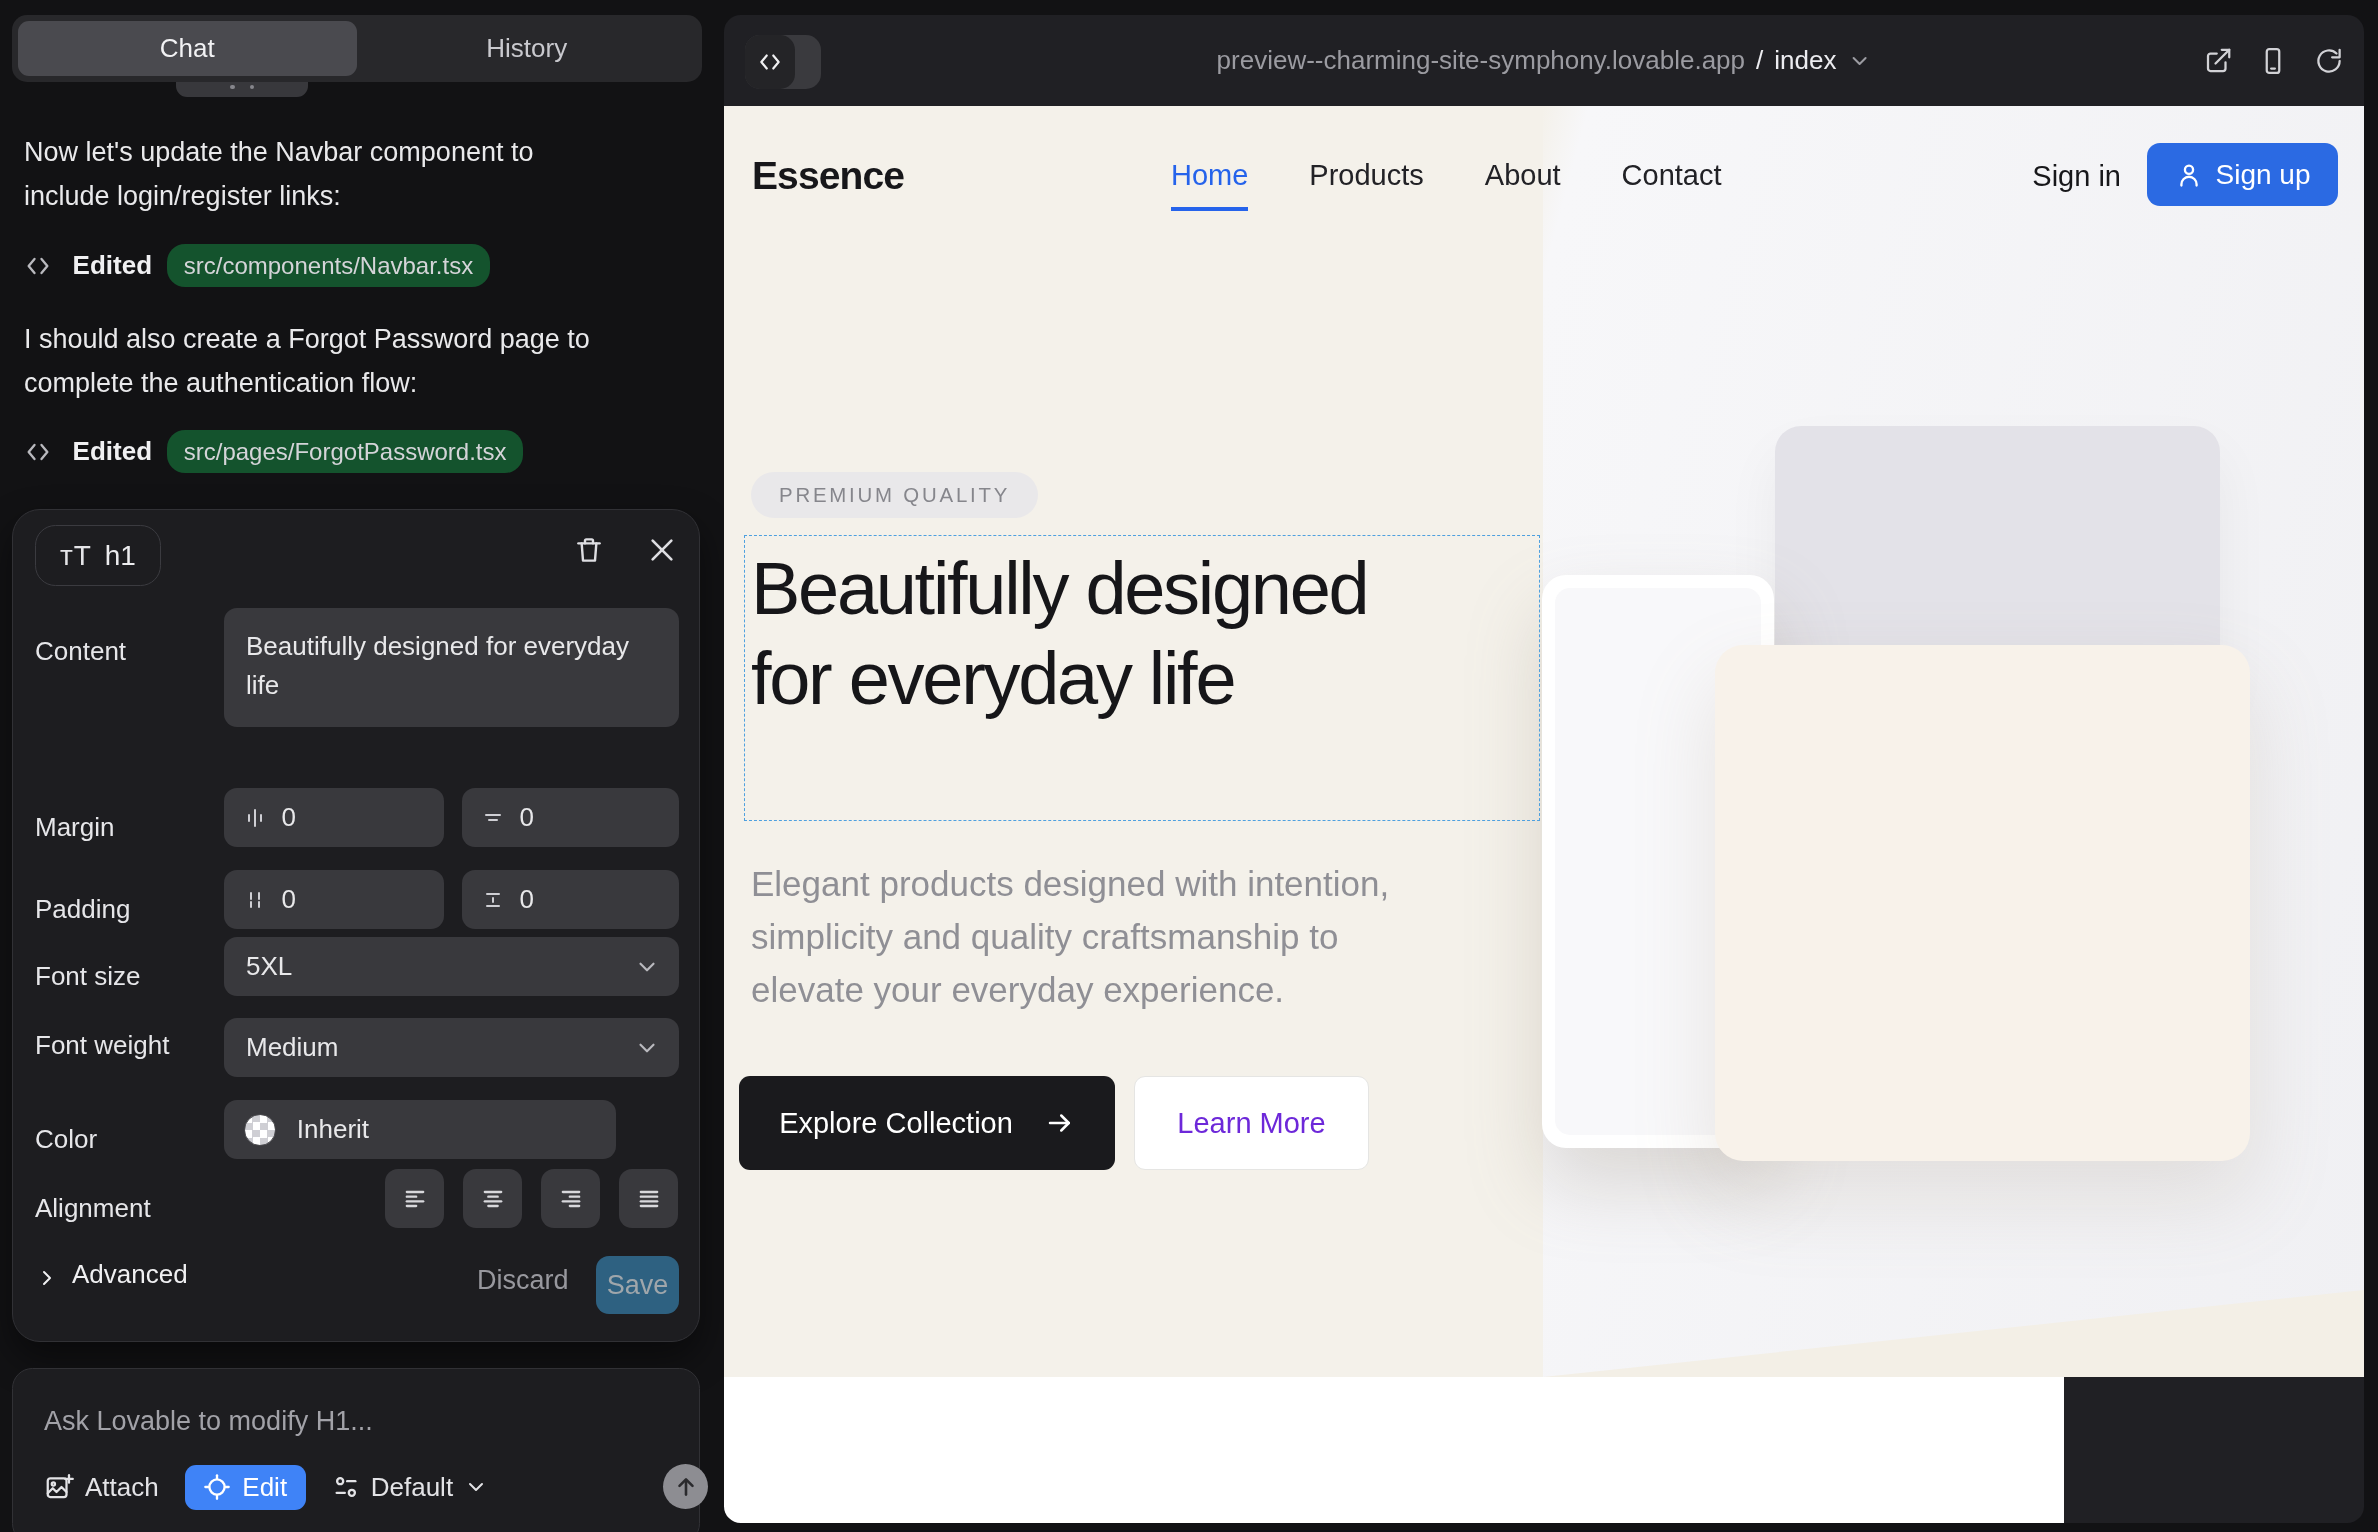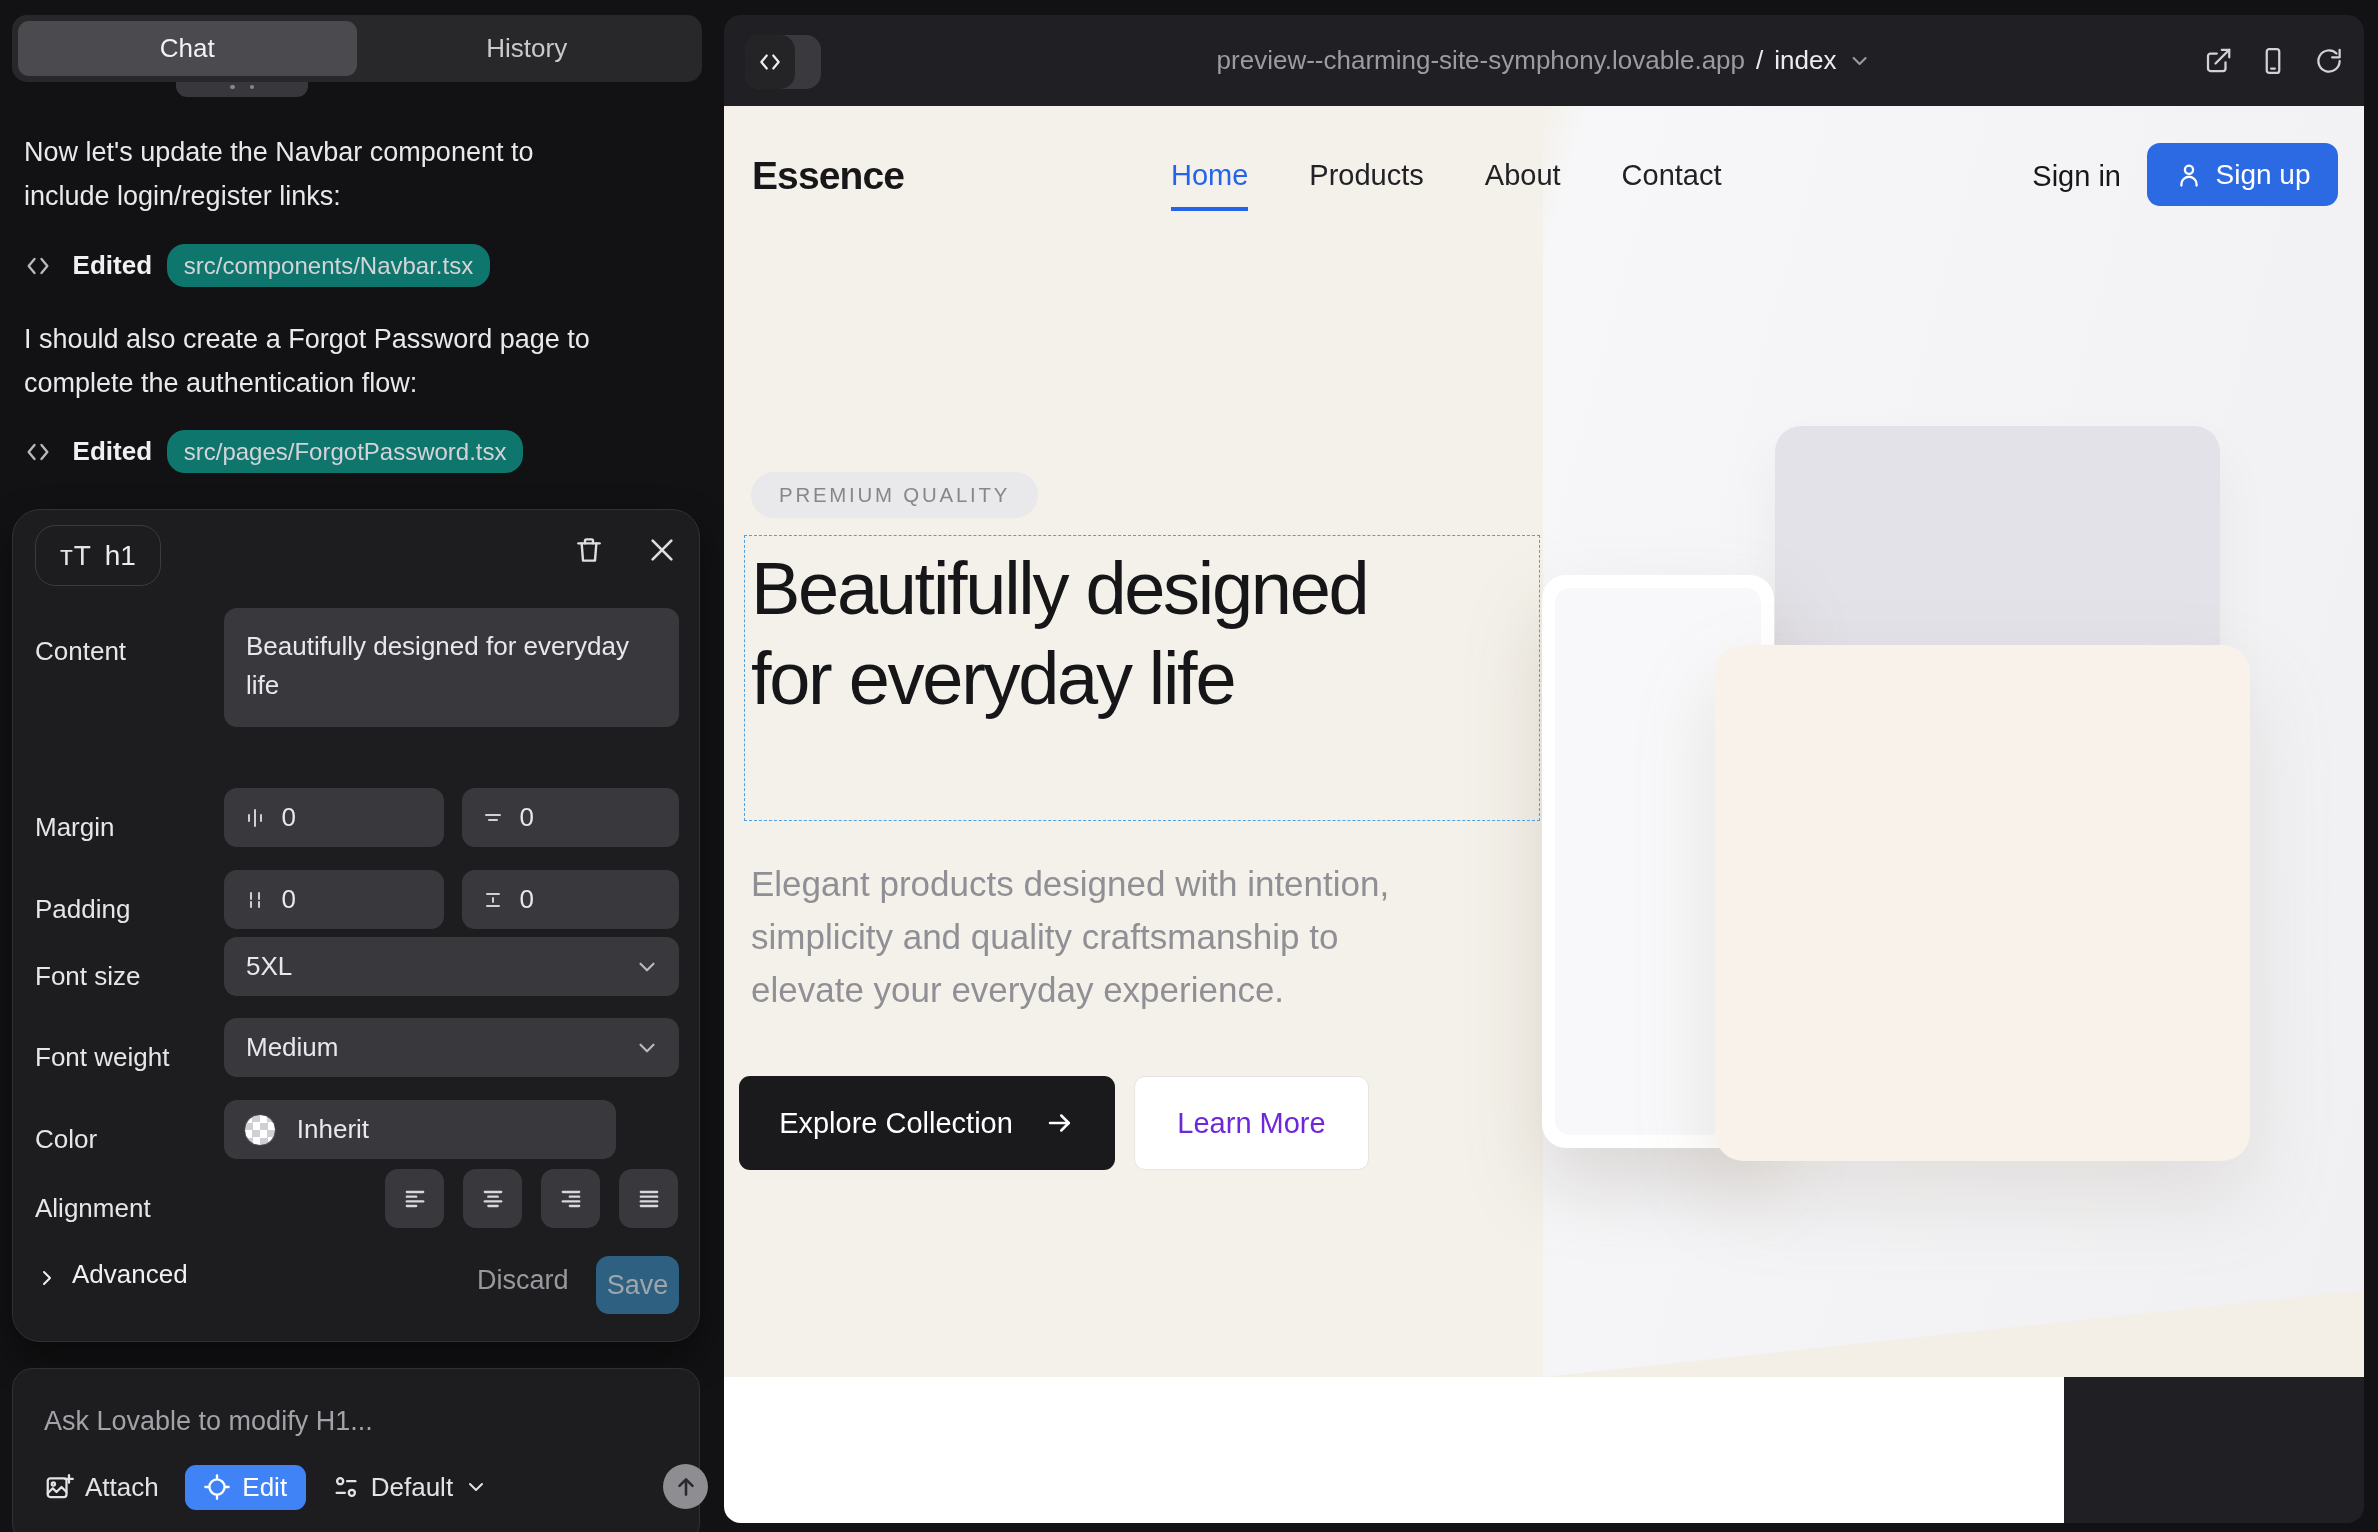--- a/index.html
+++ b/index.html
@@ -10,21 +10,21 @@
   
   .tabs { position:absolute; left:12px; top:15px; width:690px; height:67px; background:#28282b; border-radius:15px; display:flex; padding:5.6px; }
   .tab { flex:1; display:flex; align-items:center; justify-content:center; font-size:26px; color:#c9c9ce; border-radius:11px; cursor:pointer; }
   .tab.active { background:#4a4a4f; color:#f2f2f4; }
   .scroll-chip { position:absolute; left:176px; top:82px; width:132px; height:15px; background:#38383c; border-radius:0 0 11px 11px; display:flex; align-items:flex-start; justify-content:center; gap:15px; padding-top:2.8px; }
   .scroll-chip i { width:4.6px; height:4.6px; border-radius:50%; background:#86868c; }
 
   .msg { position:absolute; left:24px; width:575px; font-size:27px; line-height:44px; color:#e9e9eb; }
   .chip-row { position:absolute; left:24px; height:45px; display:flex; align-items:center; gap:15px; color:#b9b9be; }
   .chip-row .edited { font-size:26px; font-weight:700; color:#f0f0f2; margin-left:5.6px; }
-  .file-chip { background:#0f766e; border-radius:18px; padding:7.4px 16.7px; font-size:24px; color:#d4d4d8; }
+  .file-chip { background:#14532d; border-radius:18px; padding:7.4px 16.7px; font-size:24px; color:#d4d4d8; }
 
   
   .editor { position:absolute; left:12px; top:509px; width:688px; height:833px; background:#1d1d20; border:0.9px solid #313135; border-radius:28px; box-shadow:0 16.7px 37px rgba(0,0,0,.45); }
   .tagpill { position:absolute; left:22px; top:15px; height:61px; border:0.9px solid #3b3b40; border-radius:20.4px; display:flex; align-items:center; gap:13px; padding:0 24px; color:#ececee; }
   .tagpill .tglyph { font-size:28px; color:#e4e4e7; letter-spacing:0.9px; }
   .tagpill .tagname { font-size:28px; }
   .icon-btn { position:absolute; top:24px; width:35px; height:35px; color:#dedee2; cursor:pointer; }
   .lab { position:absolute; left:22px; font-size:26px; color:#e6e6e9; }
   .field { position:absolute; background:#39393d; border-radius:13px; color:#e8e8ea; font-size:26px; display:flex; align-items:center; }
   .field .ficon { color:#cfcfd4; margin:0 15px 0 18.6px; }
@@ -186,21 +186,21 @@
     <div class="lab" style="top:427px; margin-top:24px">Font size</div>
     <div class="field" style="left:211px; top:427px; width:455px; height:59px; padding-left:22px">
       <span>5XL</span>
       <span class="chev">
         <svg width="26" height="26" viewBox="0 0 24 24" fill="none" stroke="currentColor" stroke-width="2" stroke-linecap="round" stroke-linejoin="round">
             <polyline points="6 9 12 15 18 9"></polyline>
           </svg>
       </span>
     </div>
 
-    <div class="lab" style="top:532px">Font weight</div>
+    <div class="lab" style="top:520px">Font weight</div>
     <div class="field" style="left:211px; top:508px; width:455px; height:59px; padding-left:22px">
       <span>Medium</span>
       <span class="chev">
         <svg width="26" height="26" viewBox="0 0 24 24" fill="none" stroke="currentColor" stroke-width="2" stroke-linecap="round" stroke-linejoin="round">
             <polyline points="6 9 12 15 18 9"></polyline>
           </svg>
       </span>
     </div>
 
     <div class="lab" style="top:614px">Color</div>

